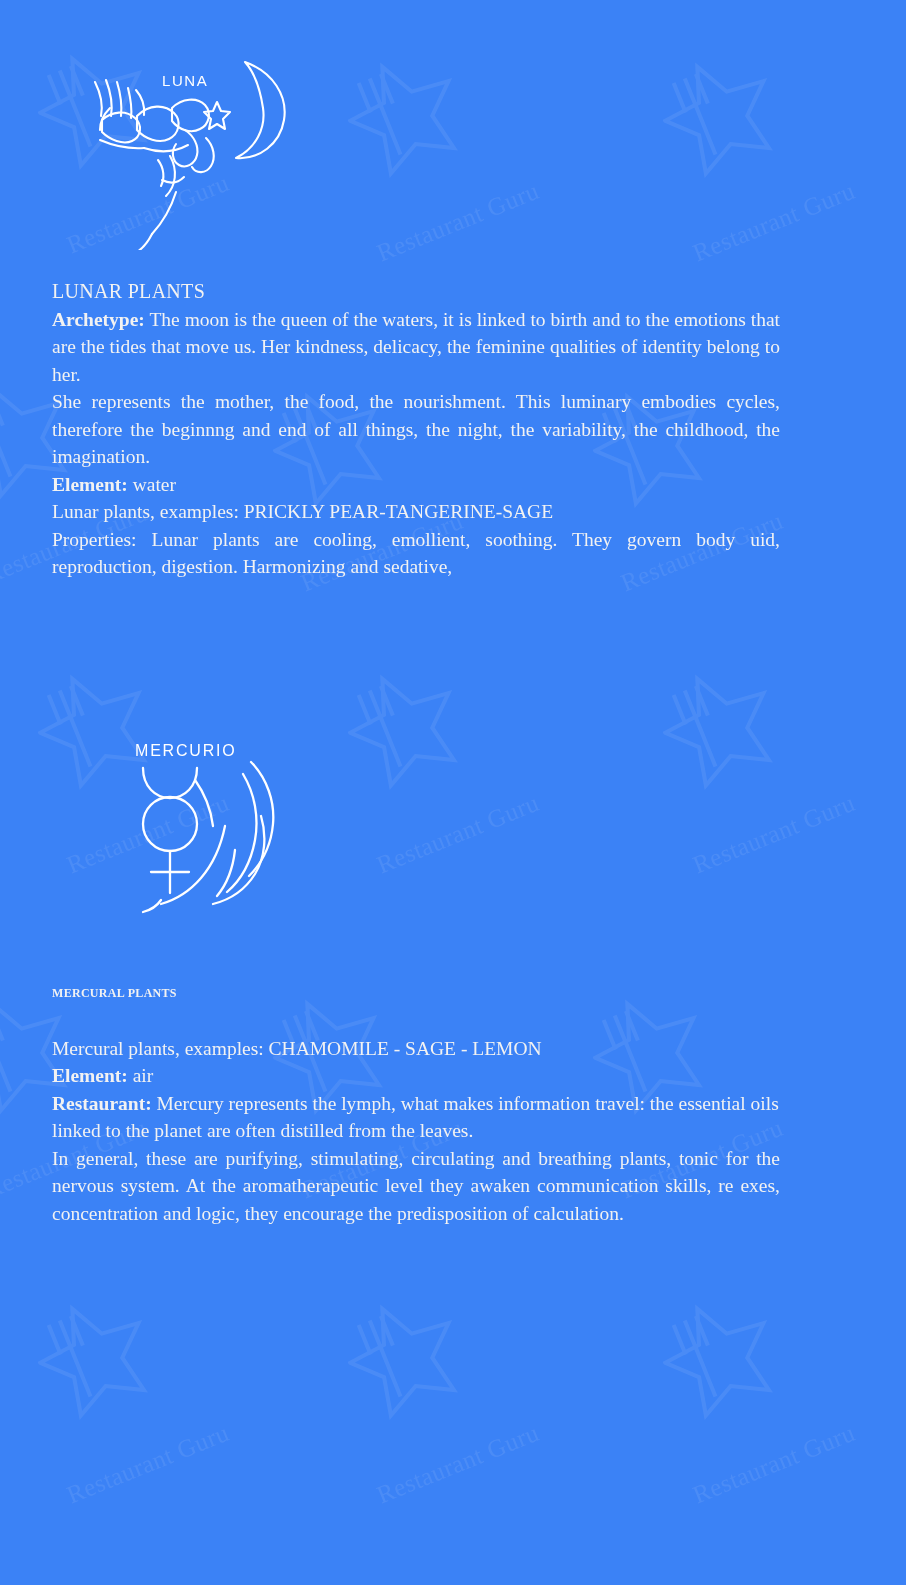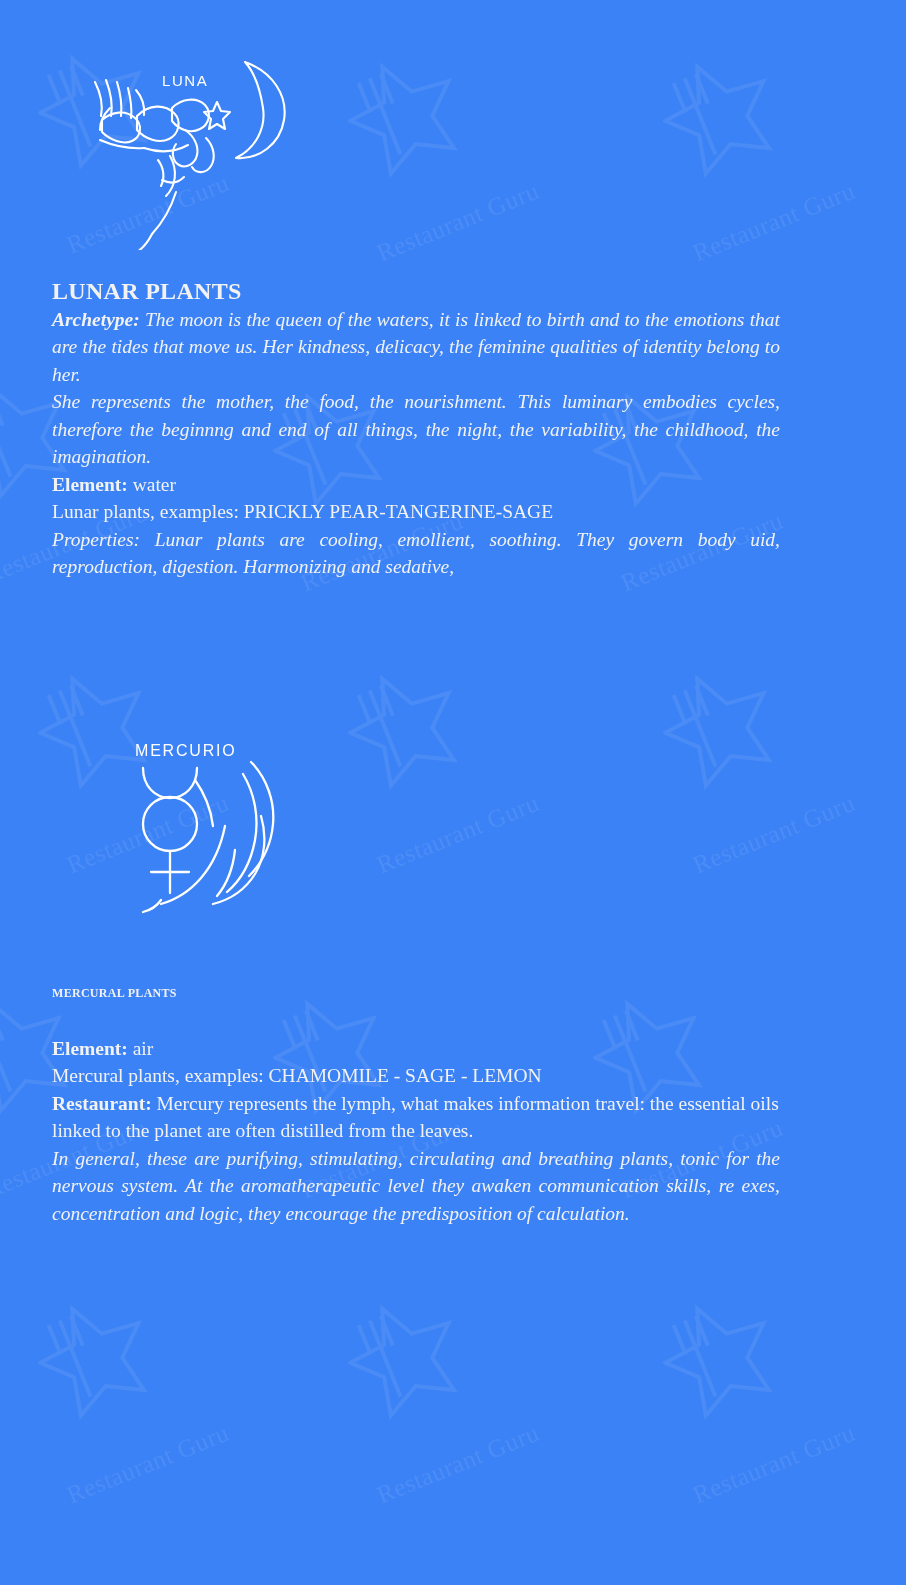--- a/index.html
+++ b/index.html
@@ -61,32 +61,30 @@
     font-size: 19.5px;
     line-height: 27.5px;
     color: #f2f2f2;
   }
   .body-text p {
     margin: 0;
   }
   .justify {
     text-align: justify;
     text-justify: inter-word;
-    font-style: italic;
   }
   .b {
     font-weight: bold;
   }
   .spacer {
     height: 27px;
   }
   .title-plain {
-    font-size: 24px;
+    font-size: 20px;
     letter-spacing: 0.3px;
-    font-weight: bold;
   }
   .title-bold {
     font-size: 12px;
     font-weight: bold;
     letter-spacing: 0.3px;
   }
 </style>
 </head>
 <body>
 
@@ -156,22 +154,22 @@
           <path d="M120 60 c10 14 16 30 18 46"></path>
           <path d="M86 180 c-4 6 -10 10 -18 12"></path>
         </g>
         <text x="60" y="36" fill="#ffffff" font-family="Liberation Sans, sans-serif" font-size="16" letter-spacing="1.8">MERCURIO</text>
       </svg>
     </div>
 
     <div class="body-text" style="top:280px;">
       <p class="title-bold">MERCURAL PLANTS</p>
       <div class="spacer"></div>
+      <p>Mercural plants, examples: CHAMOMILE - SAGE - LEMON</p>
       <p><span class="b">Element:</span><span> air</span></p>
-      <p>Mercural plants, examples: CHAMOMILE - SAGE - LEMON</p>
       <p><span class="b">Restaurant:</span><span> Mercury represents the lymph, what makes information  travel: the essential oils linked to the planet are often distilled from the leaves.</span></p>
       <p class="justify">In general, these are purifying, stimulating, circulating and breathing plants, tonic for the nervous system. At the aromatherapeutic level they awaken communication skills, re exes, concentration and logic, they encourage the predisposition of calculation.</p>
     </div>
   </div>
 
   <div class="watermarks">
 
     <svg class="wm-mark" style="left:40px;  top:40px;" width="130" height="130" viewBox="0 0 130 130">
         <g fill="none" stroke="#ffffff" stroke-width="4">
           <path d="M52 10 L70 44 L108 48 L80 74 L88 112 L54 94 L20 112 L28 74 L2 48 L40 44 Z"></path>

